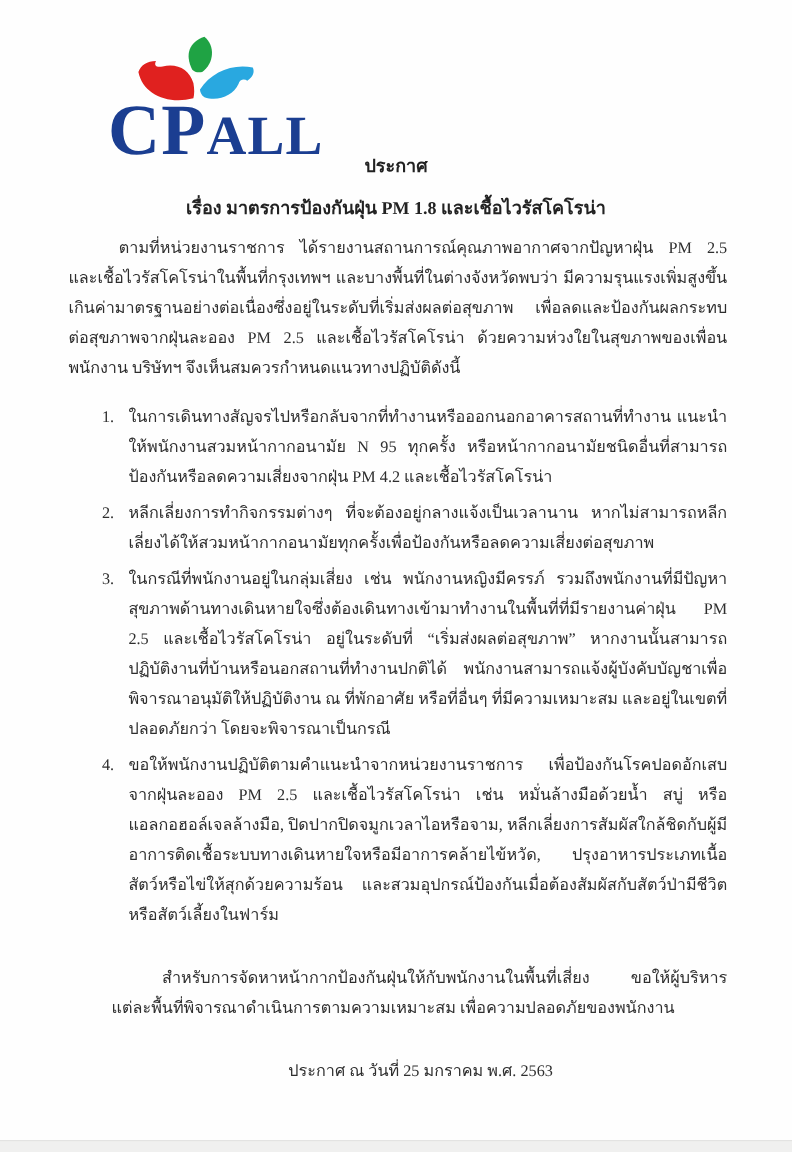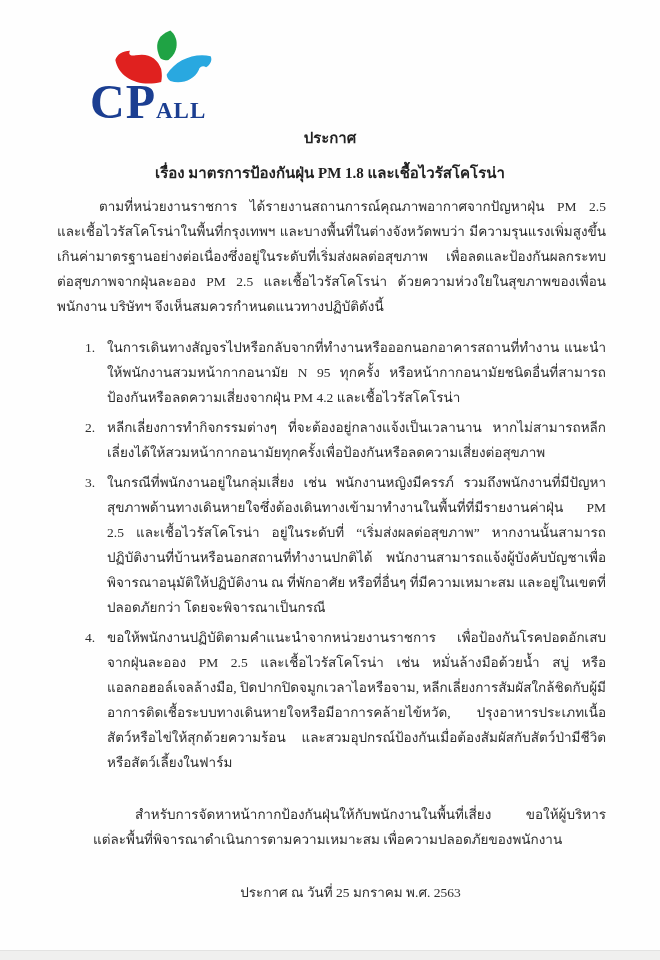--- a/index.html
+++ b/index.html
@@ -25,22 +25,22 @@
     width:110px;height:58px;
   }
   .logo-wordmark{
     position:absolute;left:0px;top:48px;
     color:#1b3e91;
     font-weight:bold;
     letter-spacing:1px;
     white-space:nowrap;
     line-height:1;
   }
-  .wm-big{font-size:48px;}
-  .wm-small{font-size:23px;}
+  .wm-big{font-size:60px;}
+  .wm-small{font-size:46px;}
   
   .title-block{
     position:absolute;top:126px;left:0;width:660px;
     text-align:center;
     font-weight:bold;
     font-size:15px;
     color:#222;
   }
   .title-line{margin-bottom:11px;}
   

